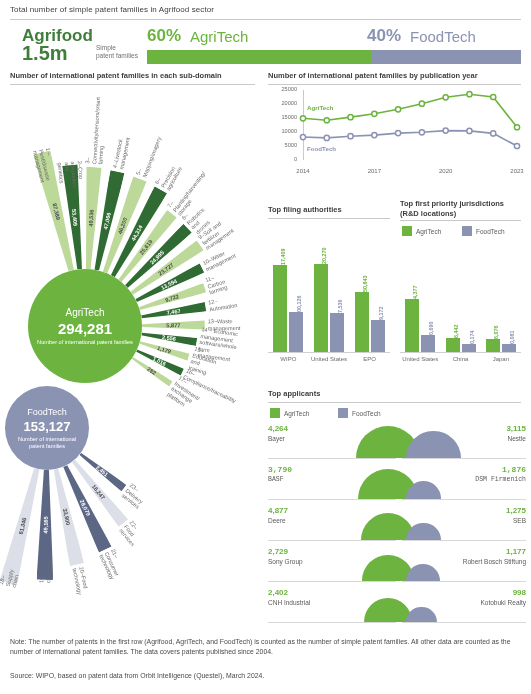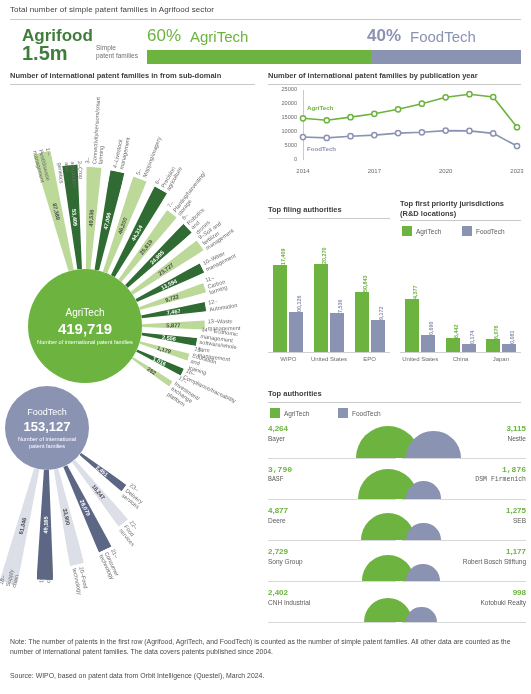--- a/index.html
+++ b/index.html
@@ -9,21 +9,21 @@
     color:#4a4a4a;overflow:hidden;position:relative;
   }
   .hdr-title{position:absolute;left:10px;top:5px;font-size:8px;color:#3d3d3d;letter-spacing:.1px;}
   .hdr-rule{position:absolute;left:10px;top:19px;width:511px;height:1px;background:#c9c9c9;}
 
   
   .agf-name{position:absolute;left:22px;top:26px;font-size:17px;font-weight:bold;color:#3f7d3a;}
   .agf-num{position:absolute;left:22px;top:42px;font-size:20px;font-weight:bold;color:#3f7d3a;}
   .agf-sub{position:absolute;left:96px;top:44px;font-size:6.5px;line-height:8px;color:#6f6f6f;}
 
-  .pct-a{position:absolute;left:147px;top:26px;font-size:17px;font-weight:normal;color:#6cb33f;}
+  .pct-a{position:absolute;left:147px;top:26px;font-size:17px;font-weight:bold;color:#6cb33f;}
   .lbl-a{position:absolute;left:190px;top:28px;font-size:15px;color:#6cb33f;}
   .pct-f{position:absolute;left:367px;top:26px;font-size:17px;font-weight:bold;color:#8b93b3;}
   .lbl-f{position:absolute;left:410px;top:28px;font-size:15px;color:#8b93b3;}
 
   .bar-wrap{position:absolute;left:147px;top:50px;width:374px;height:14px;display:flex;}
   .bar-a{background:#6cb33f;height:100%;}
   .bar-f{background:#8b93b3;height:100%;}
 
   
   .p-title{position:absolute;font-size:7.5px;font-weight:bold;color:#3d3d3d;}
@@ -89,21 +89,21 @@
 </div>
 <div class="pct-a">60%</div>
 <div class="lbl-a">AgriTech</div>
 <div class="pct-f">40%</div>
 <div class="lbl-f">FoodTech</div>
 <div class="bar-wrap">
   <div class="bar-a" id="share-a" style="width: 60%;"></div>
   <div class="bar-f" id="share-f" style="width: 40%;"></div>
 </div>
 
-<div class="p-title" style="left:10px;top:71px;">Number of international patent families in from sub-domain</div>
+<div class="p-title" style="left:10px;top:71px;">Number of international patent families in each sub-domain</div>
 <div class="p-rule" style="left:10px;top:84px;width:245px;"></div>
 <div id="fan">
     <div class="ray" style="left: 85px; top: 246px; transform: rotate(-104deg);">
       <div class="blade" style="left: 57px; top: -9px; width: 122px; height: 18px; background: rgb(188, 217, 154); clip-path: polygon(0% 35%, 100% 0%, 100% 100%, 0% 65%);"></div>
       <div class="val" style="left: 118px; top: 0px; color: rgb(74, 74, 74); transform: translate(-50%, -50%) rotate(180deg);">87,389</div>
       <div class="nm" style="left: 182px; top: 0px; transform: translate(-100%, -50%) rotate(180deg); max-width: 96px; white-space: normal; line-height: 6.6px;">1 – Pest/disease management</div>
     </div>
     <div class="ray" style="left: 85px; top: 246px; transform: rotate(-95.375deg);">
       <div class="blade" style="left: 57px; top: -7.69062px; width: 104.542px; height: 15.3812px; background: rgb(47, 107, 50); clip-path: polygon(0% 35%, 100% 0%, 100% 100%, 0% 65%);"></div>
       <div class="val" style="left: 109.271px; top: 0px; color: rgb(255, 255, 255); transform: translate(-50%, -50%) rotate(180deg);">53,409</div>
@@ -214,21 +214,21 @@
       <div class="val" style="left: 69.7955px; top: 0px; color: rgb(255, 255, 255); transform: translate(-50%, -50%) rotate(0deg);">2,451</div>
       <div class="nm" style="left: 100.591px; top: 0px; transform: translate(0px, -50%); max-width: 96px; white-space: normal; line-height: 6.6px;">23–Delivery services</div>
     </div>
     <div class="hub" style="left: 5px; top: 306px; width: 84px; height: 84px; background: rgb(139, 147, 179); padding: 0px 6px; box-sizing: border-box;">
       <div class="h-nm" style="font-size:9px">FoodTech</div>
       <div class="h-num" style="font-size:13px">153,127</div>
       <div class="h-cap">Number of international patent families</div>
     </div>
     <div class="hub" style="left: 28px; top: 189px; width: 114px; height: 114px; background: rgb(108, 179, 63); padding: 0px 6px; box-sizing: border-box;">
       <div class="h-nm" style="font-size:10px">AgriTech</div>
-      <div class="h-num" style="font-size:15px">419,719</div>
+      <div class="h-num" style="font-size:15px">294,281</div>
       <div class="h-cap">Number of international patent families</div>
     </div>
   </div>
 
 <div class="p-title" style="left:268px;top:71px;">Number of international patent families by publication year</div>
 <div class="p-rule" style="left:268px;top:84px;width:253px;"></div>
 <div id="line">
     <div class="ytick" style="left: 2px; top: 76px;">0</div>
     <div class="ytick" style="left: 2px; top: 62px;">5000</div>
     <div class="ytick" style="left: 2px; top: 48px;">10000</div>
@@ -312,21 +312,21 @@
     <div class="bbar" style="left: 61.5px; width: 14px; height: 8.42989px; bottom: 18px; background: rgb(139, 147, 179);"></div>
     <div class="bval" style="color: rgb(139, 147, 179); left: 74.5px; top: 100.57px;">10,174</div>
     <div class="bcat" style="left: 40.3333px; width: 40.3333px; top: 116px;">China</div>
     <div class="bbar" style="left: 85.8333px; width: 14px; height: 13.3201px; bottom: 18px; background: rgb(108, 179, 63);"></div>
     <div class="bval" style="color: rgb(108, 179, 63); left: 98.8333px; top: 95.6799px;">16,076</div>
     <div class="bbar" style="left: 101.833px; width: 14px; height: 8.35283px; bottom: 18px; background: rgb(139, 147, 179);"></div>
     <div class="bval" style="color: rgb(139, 147, 179); left: 114.833px; top: 100.647px;">10,081</div>
     <div class="bcat" style="left: 80.6667px; width: 40.3333px; top: 116px;">Japan</div>
   </div>
 
-<div class="p-title" style="left:268px;top:389px;">Top authorities</div>
+<div class="p-title" style="left:268px;top:389px;">Top applicants</div>
 <div class="p-rule" style="left:268px;top:402px;width:253px;"></div>
 <div class="lg" style="left:270px;top:408px;">
   <i style="background:#6cb33f"></i>
   <span>AgriTech</span>
 </div>
 <div class="lg" style="left:338px;top:408px;">
   <i style="background:#8b93b3"></i>
   <span>FoodTech</span>
 </div>
 <div id="applicants">

